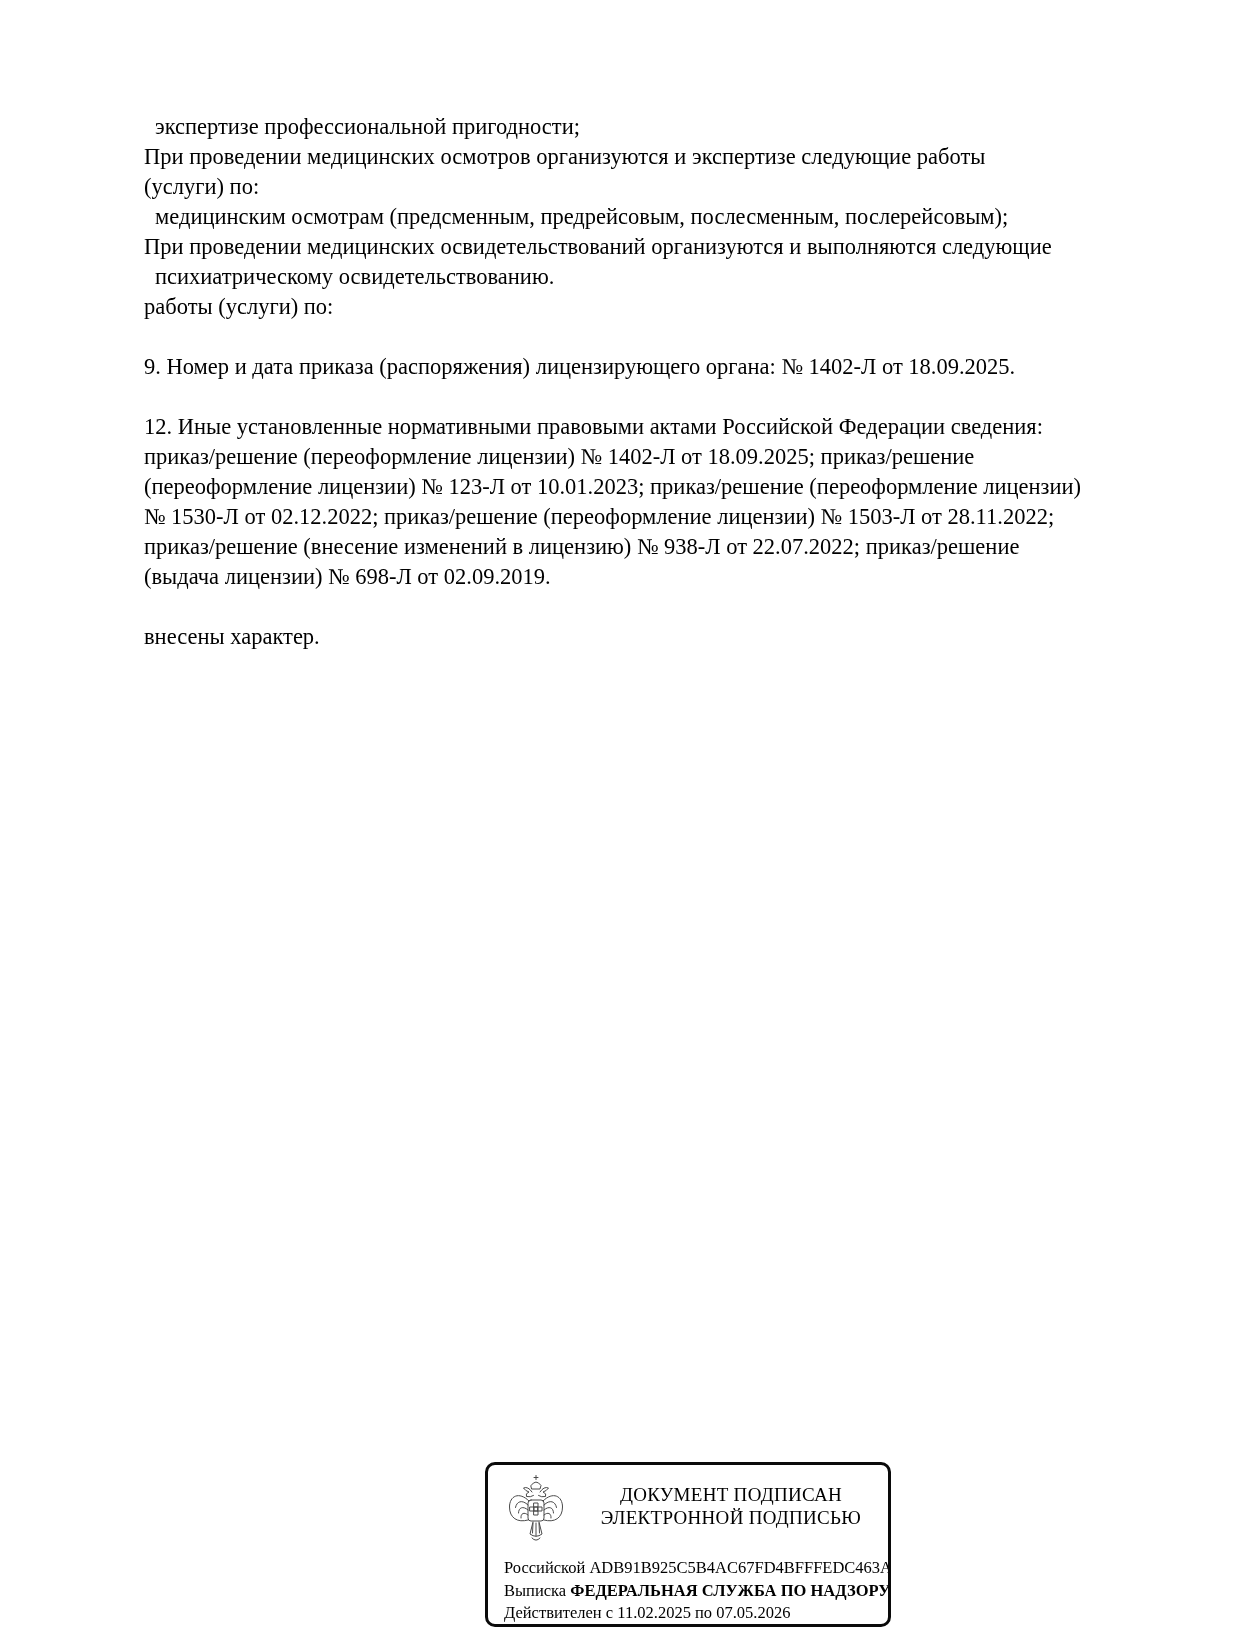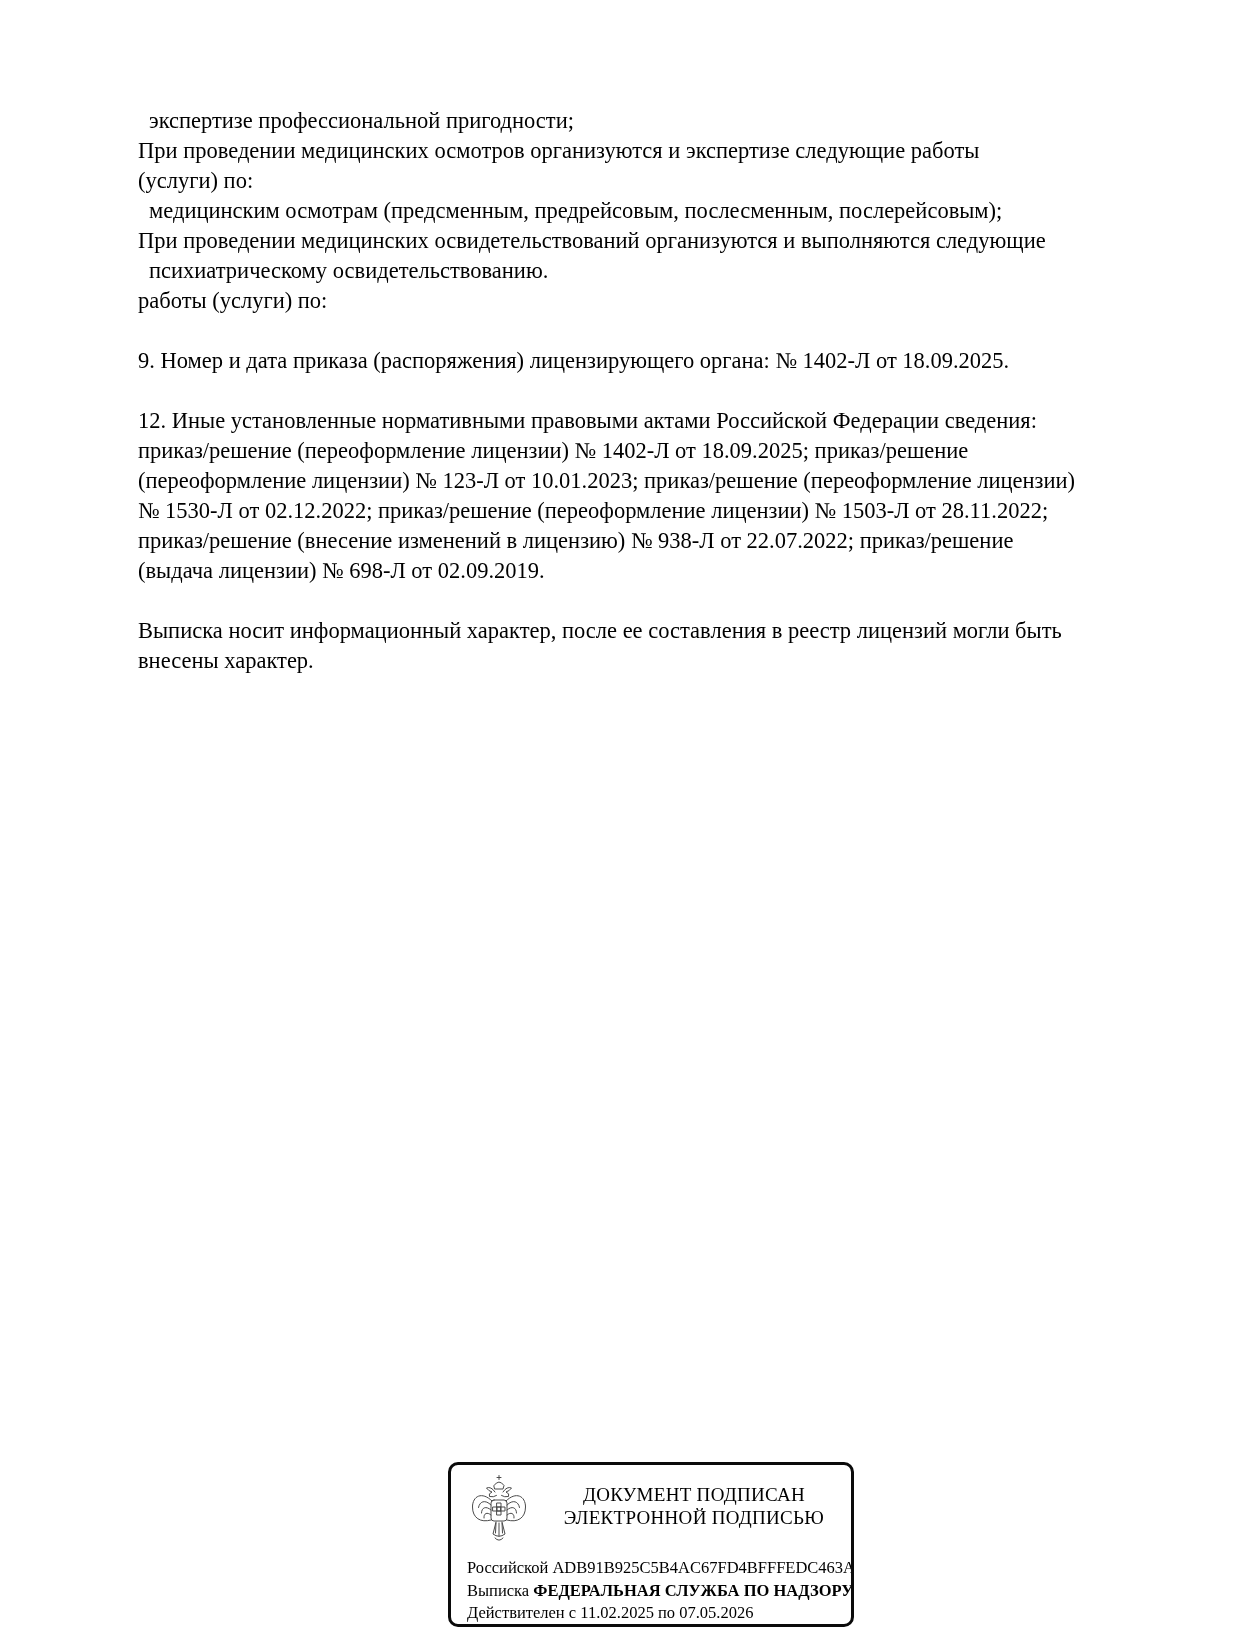--- a/index.html
+++ b/index.html
@@ -14,29 +14,29 @@
     overflow: hidden;
   }
   .content {
     position: absolute;
     left: 138px;
     top: 106px;
     width: 1000px;
     font-size: 22.5px;
     line-height: 30px;
   }
-  .para { margin: 0; }
+  .para { margin: 6px; }
   .para + .para { margin-top: 30px; }
   .ln { white-space: nowrap; }
   .ln.ind { padding-left: 11px; }
 
   
   .stamp {
     position: absolute;
-    left: 448px;
+    left: 485px;
     top: 1462px;
     width: 406px;
     height: 165px;
     border: 3px solid #0a0a0a;
     border-radius: 10px;
     background: #ffffff;
     overflow: hidden;
   }
   .stamp-header {
     display: flex;
@@ -91,21 +91,20 @@
     <div class="para">
       <div class="ln">12. Иные установленные нормативными правовыми актами Российской Федерации сведения:</div>
       <div class="ln">приказ/решение (переоформление лицензии) № 1402-Л от 18.09.2025; приказ/решение</div>
       <div class="ln">(переоформление лицензии) № 123-Л от 10.01.2023; приказ/решение (переоформление лицензии)</div>
       <div class="ln">№ 1530-Л от 02.12.2022; приказ/решение (переоформление лицензии) № 1503-Л от 28.11.2022;</div>
       <div class="ln">приказ/решение (внесение изменений в лицензию) № 938-Л от 22.07.2022; приказ/решение</div>
       <div class="ln">(выдача лицензии) № 698-Л от 02.09.2019.</div>
     </div>
 
     <div class="para">
-      <div class="ln">Выписка носит информационный характер, после ее составления в реестр лицензий могли быть</div>
       <div class="ln">внесены характер.</div>
     </div>
 
   </div>
 
   <div class="stamp">
     <div class="stamp-header">
       <div class="emblem-wrap">
         <span class="emblem">
           <svg width="60" height="80" viewBox="0 0 120 160" xmlns="http://www.w3.org/2000/svg">

